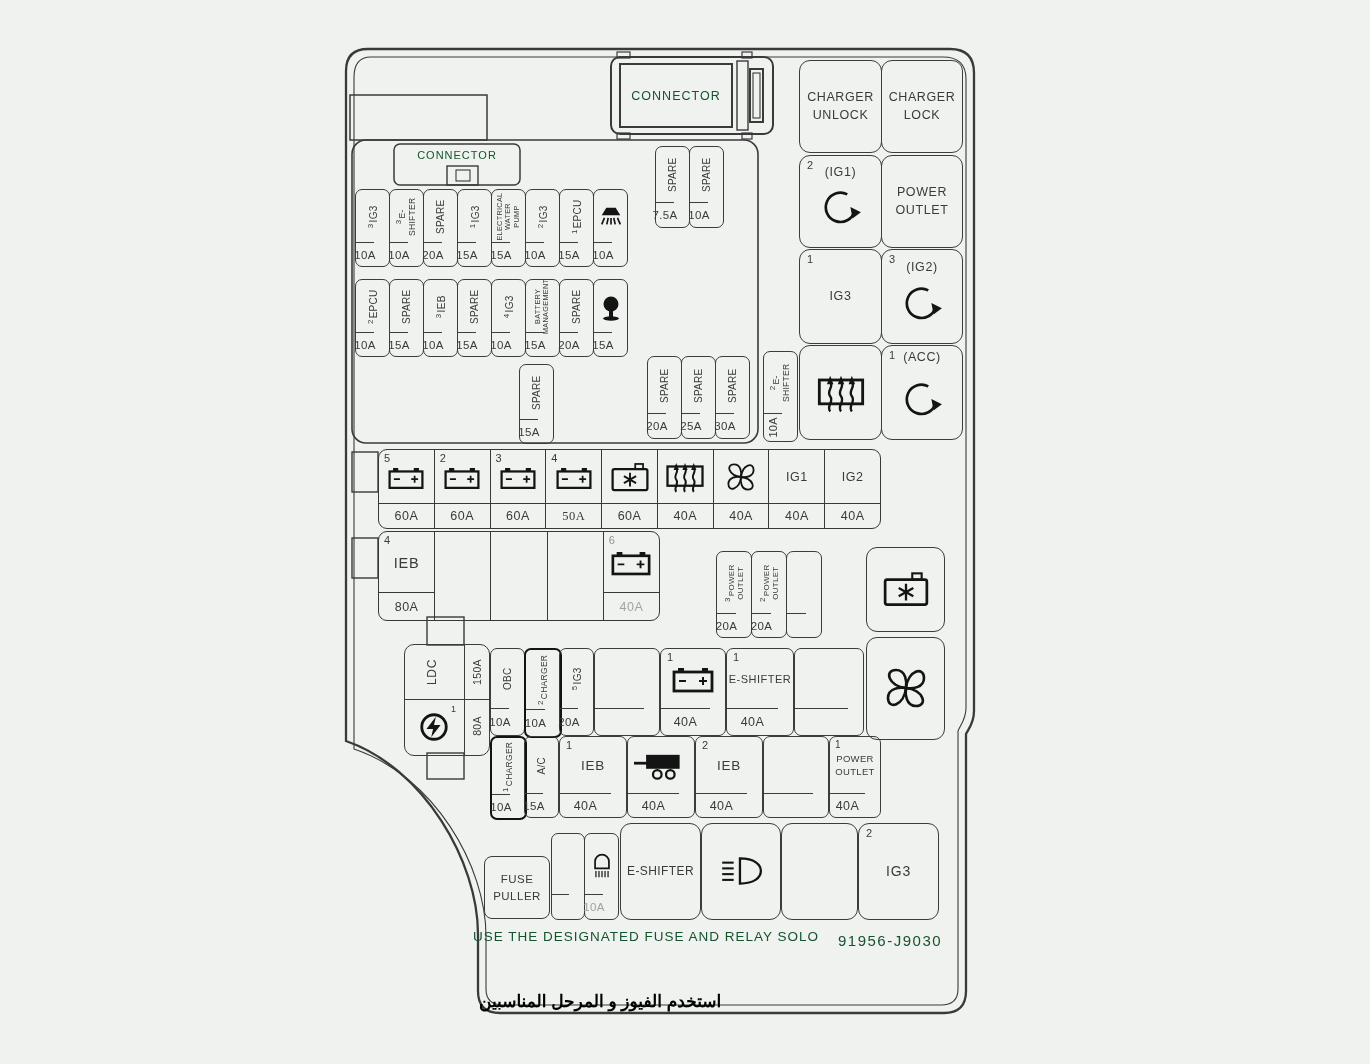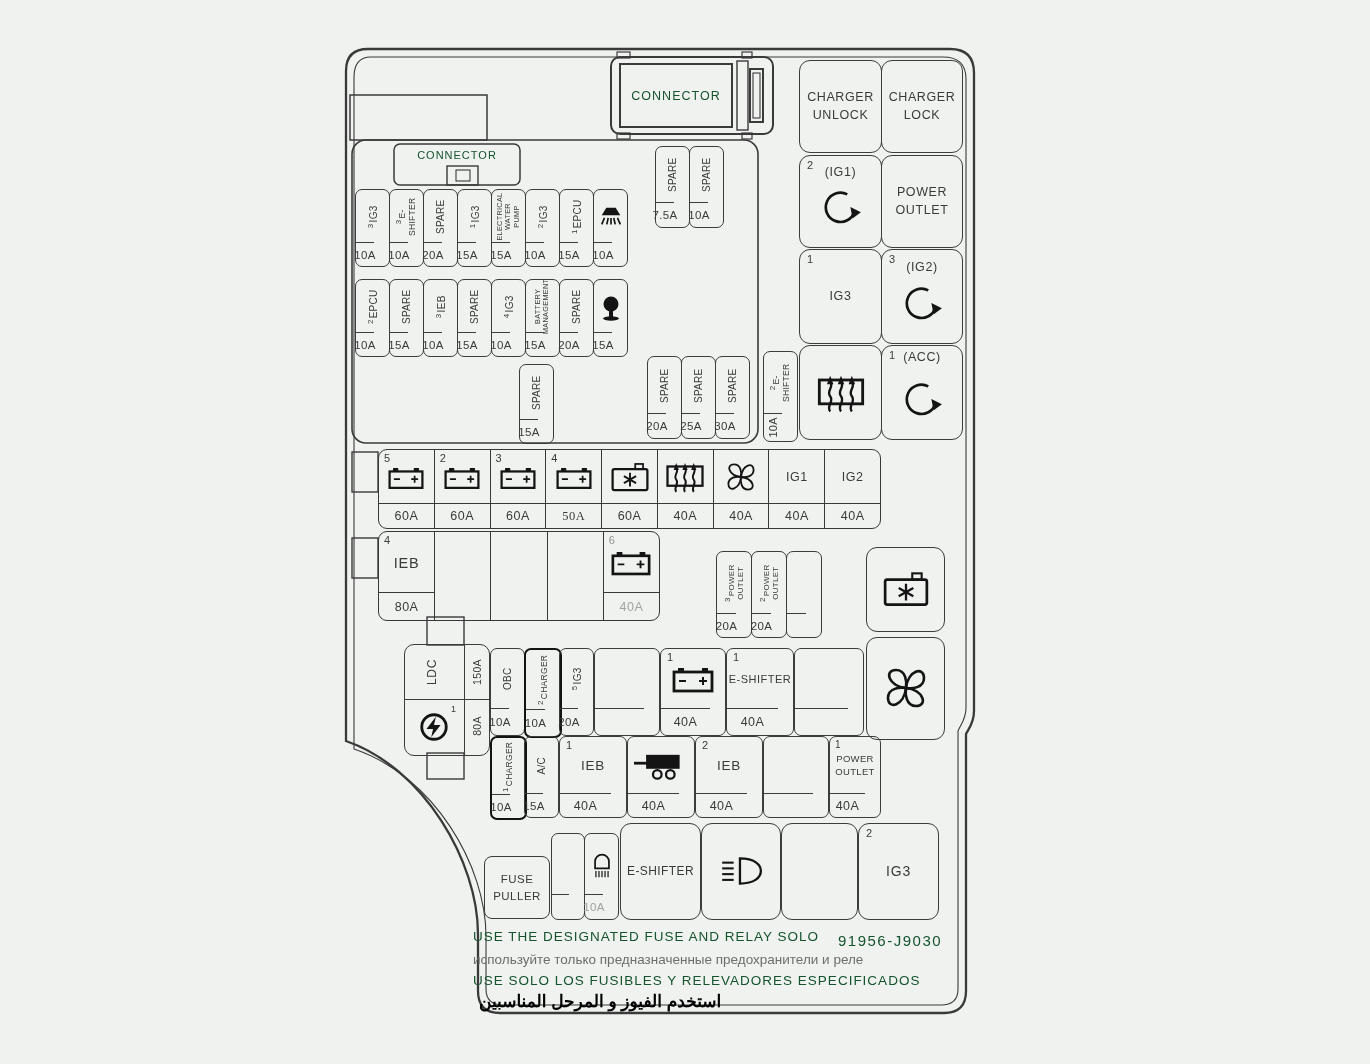--- a/index.html
+++ b/index.html
@@ -628,17 +628,15 @@
     </svg>
   </div>
   <div class="relay" style="left:781px;top:823px;width:75px;height:95px;"></div>
   <div class="relay" style="left:858px;top:823px;width:79px;height:95px;">
     <span class="rnum">2</span>
     <div class="rcenter" style="font-size:14px;letter-spacing:.8px;">IG3</div>
   </div>
 
   <div class="ft cad" style="left:473px;top:929px;font-size:13.5px;">USE THE DESIGNATED FUSE AND RELAY SOLO</div>
   <div class="ft cad" style="left:838px;top:932px;font-size:15px;letter-spacing:1.5px;">91956-J9030</div>
-  <div class="ft" style="left:473px;top:952px;font-size:13.5px;color:#6d6d6d;">используйте только предназначенные предохранители и реле</div>
-  <div class="ft cad" style="left:473px;top:973px;font-size:13.5px;">USE SOLO LOS FUSIBLES Y RELEVADORES ESPECIFICADOS</div>
   <div class="ft" dir="rtl" style="left:479px;top:991px;font-size:17px;font-weight:bold;color:#000;">استخدم الفيوز و المرحل المناسبين</div>
 
 </div>
 
 </body></html>

